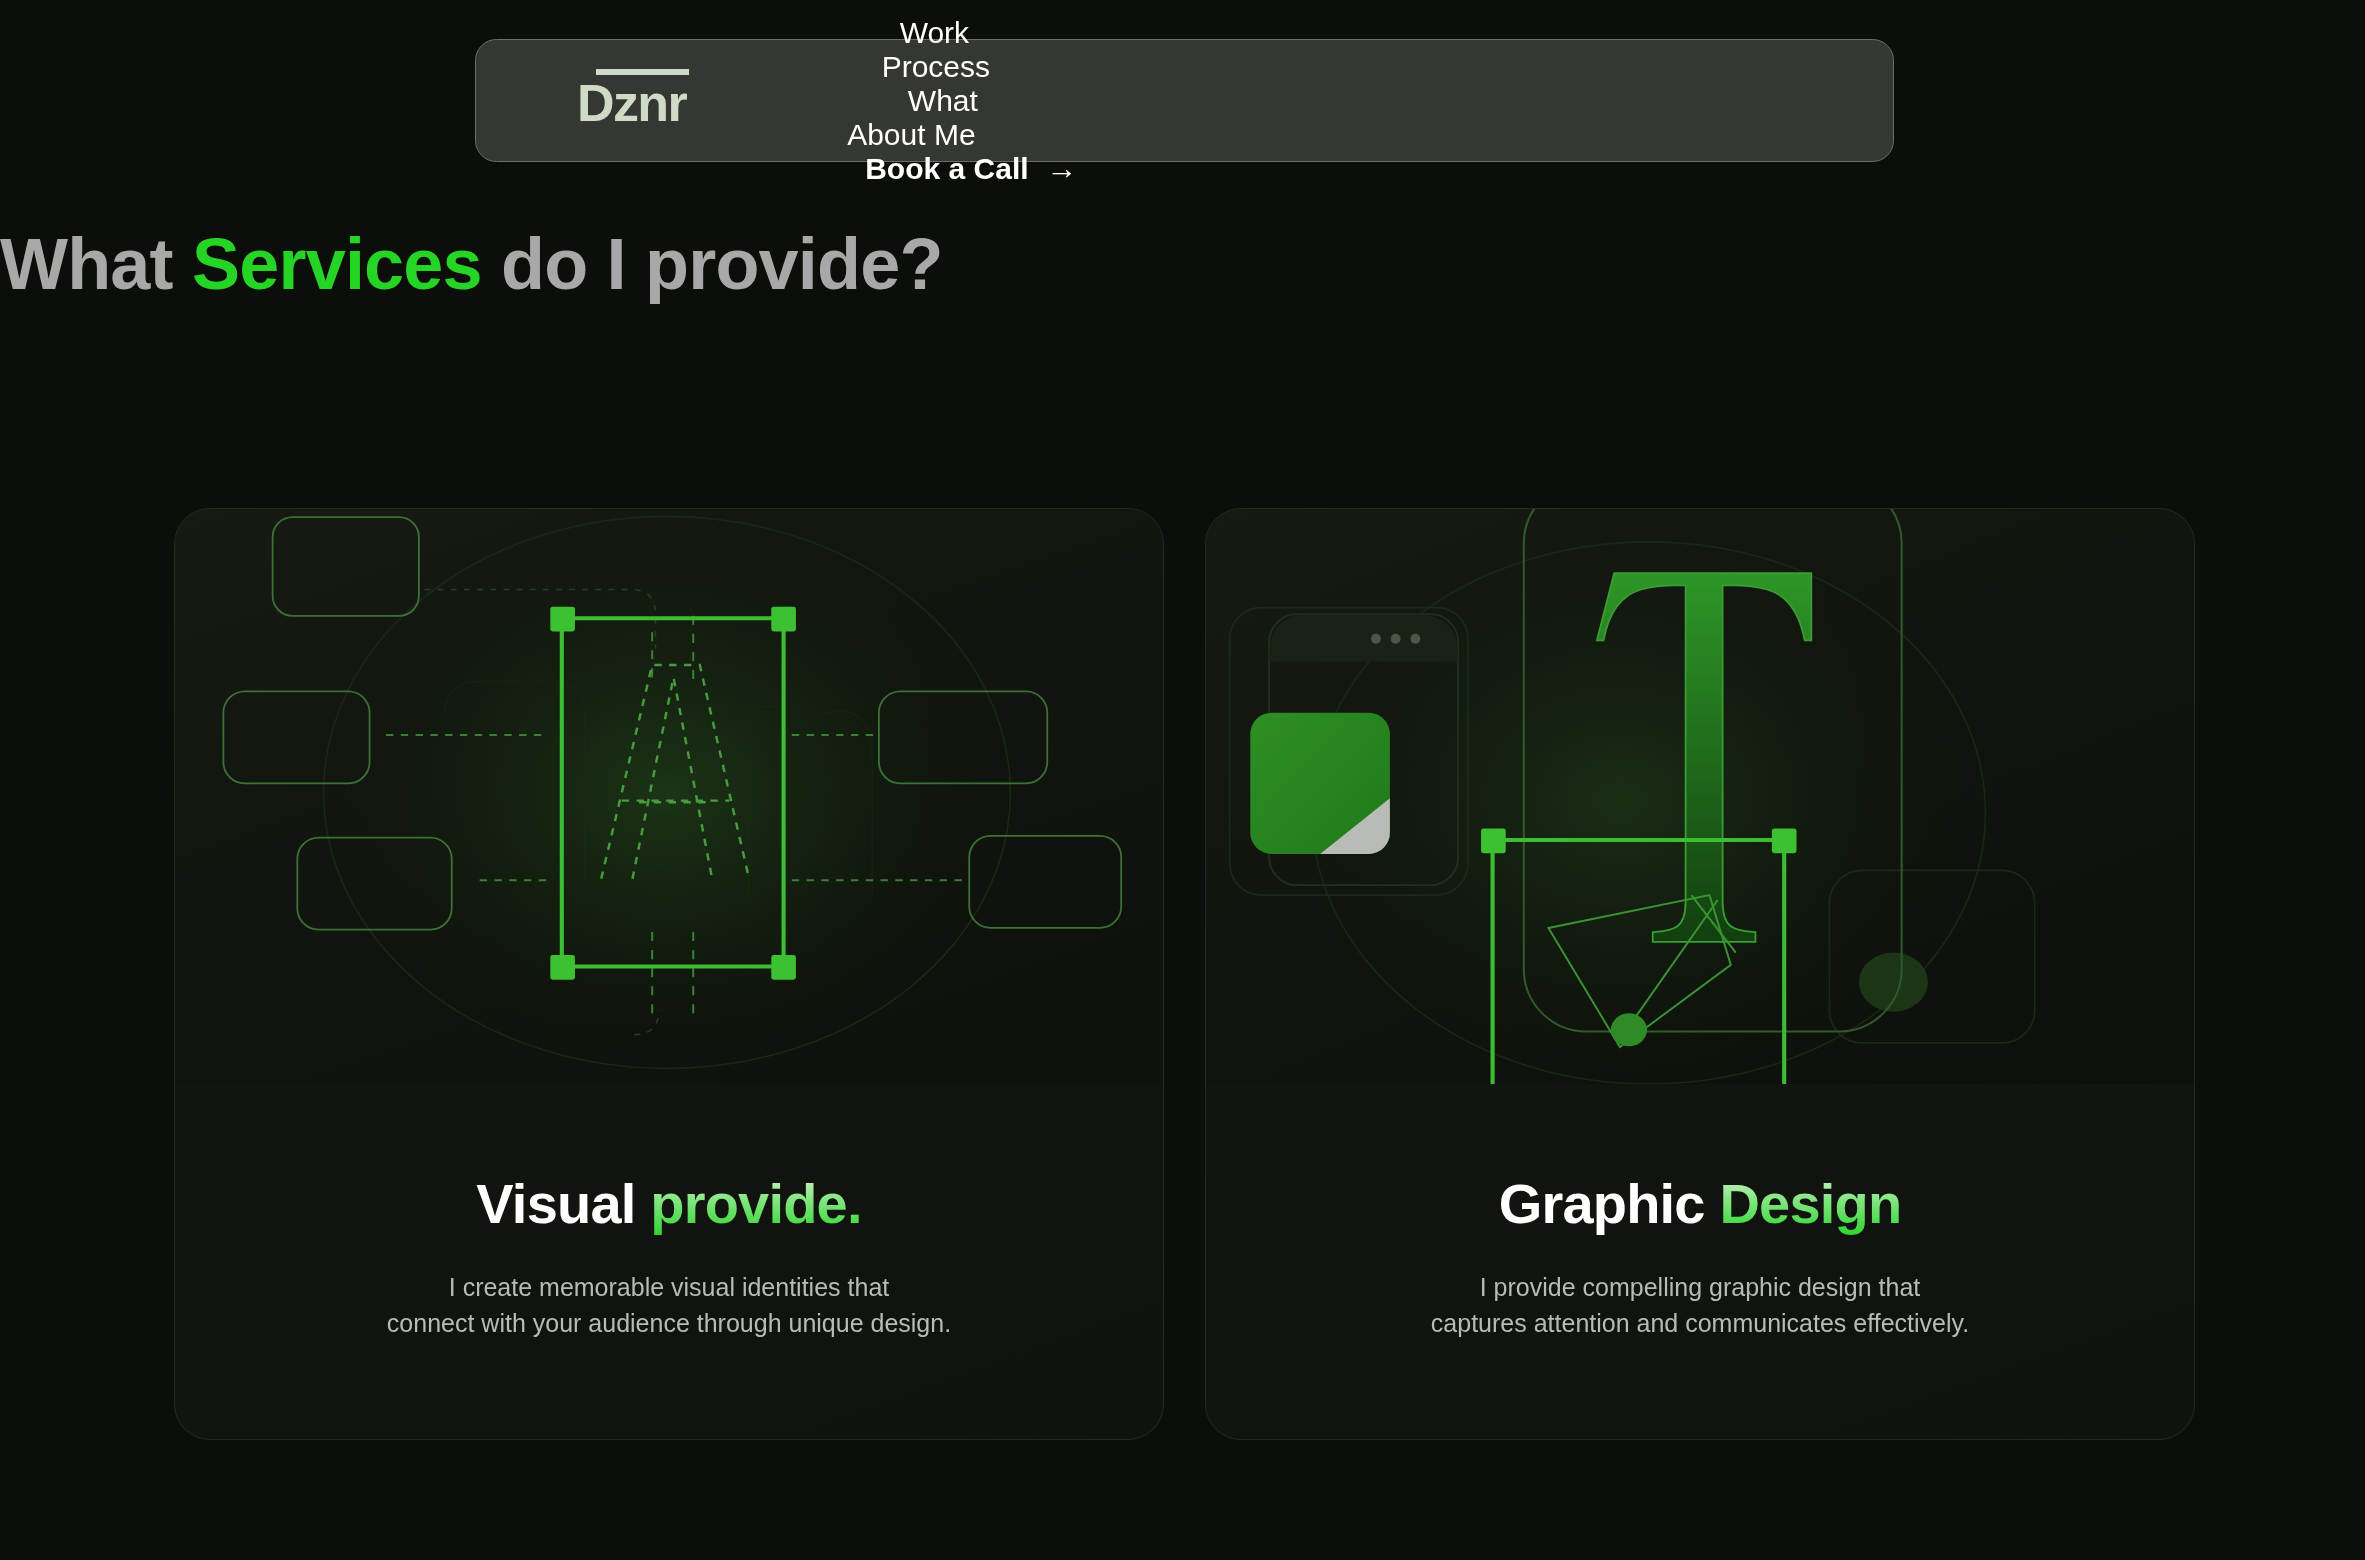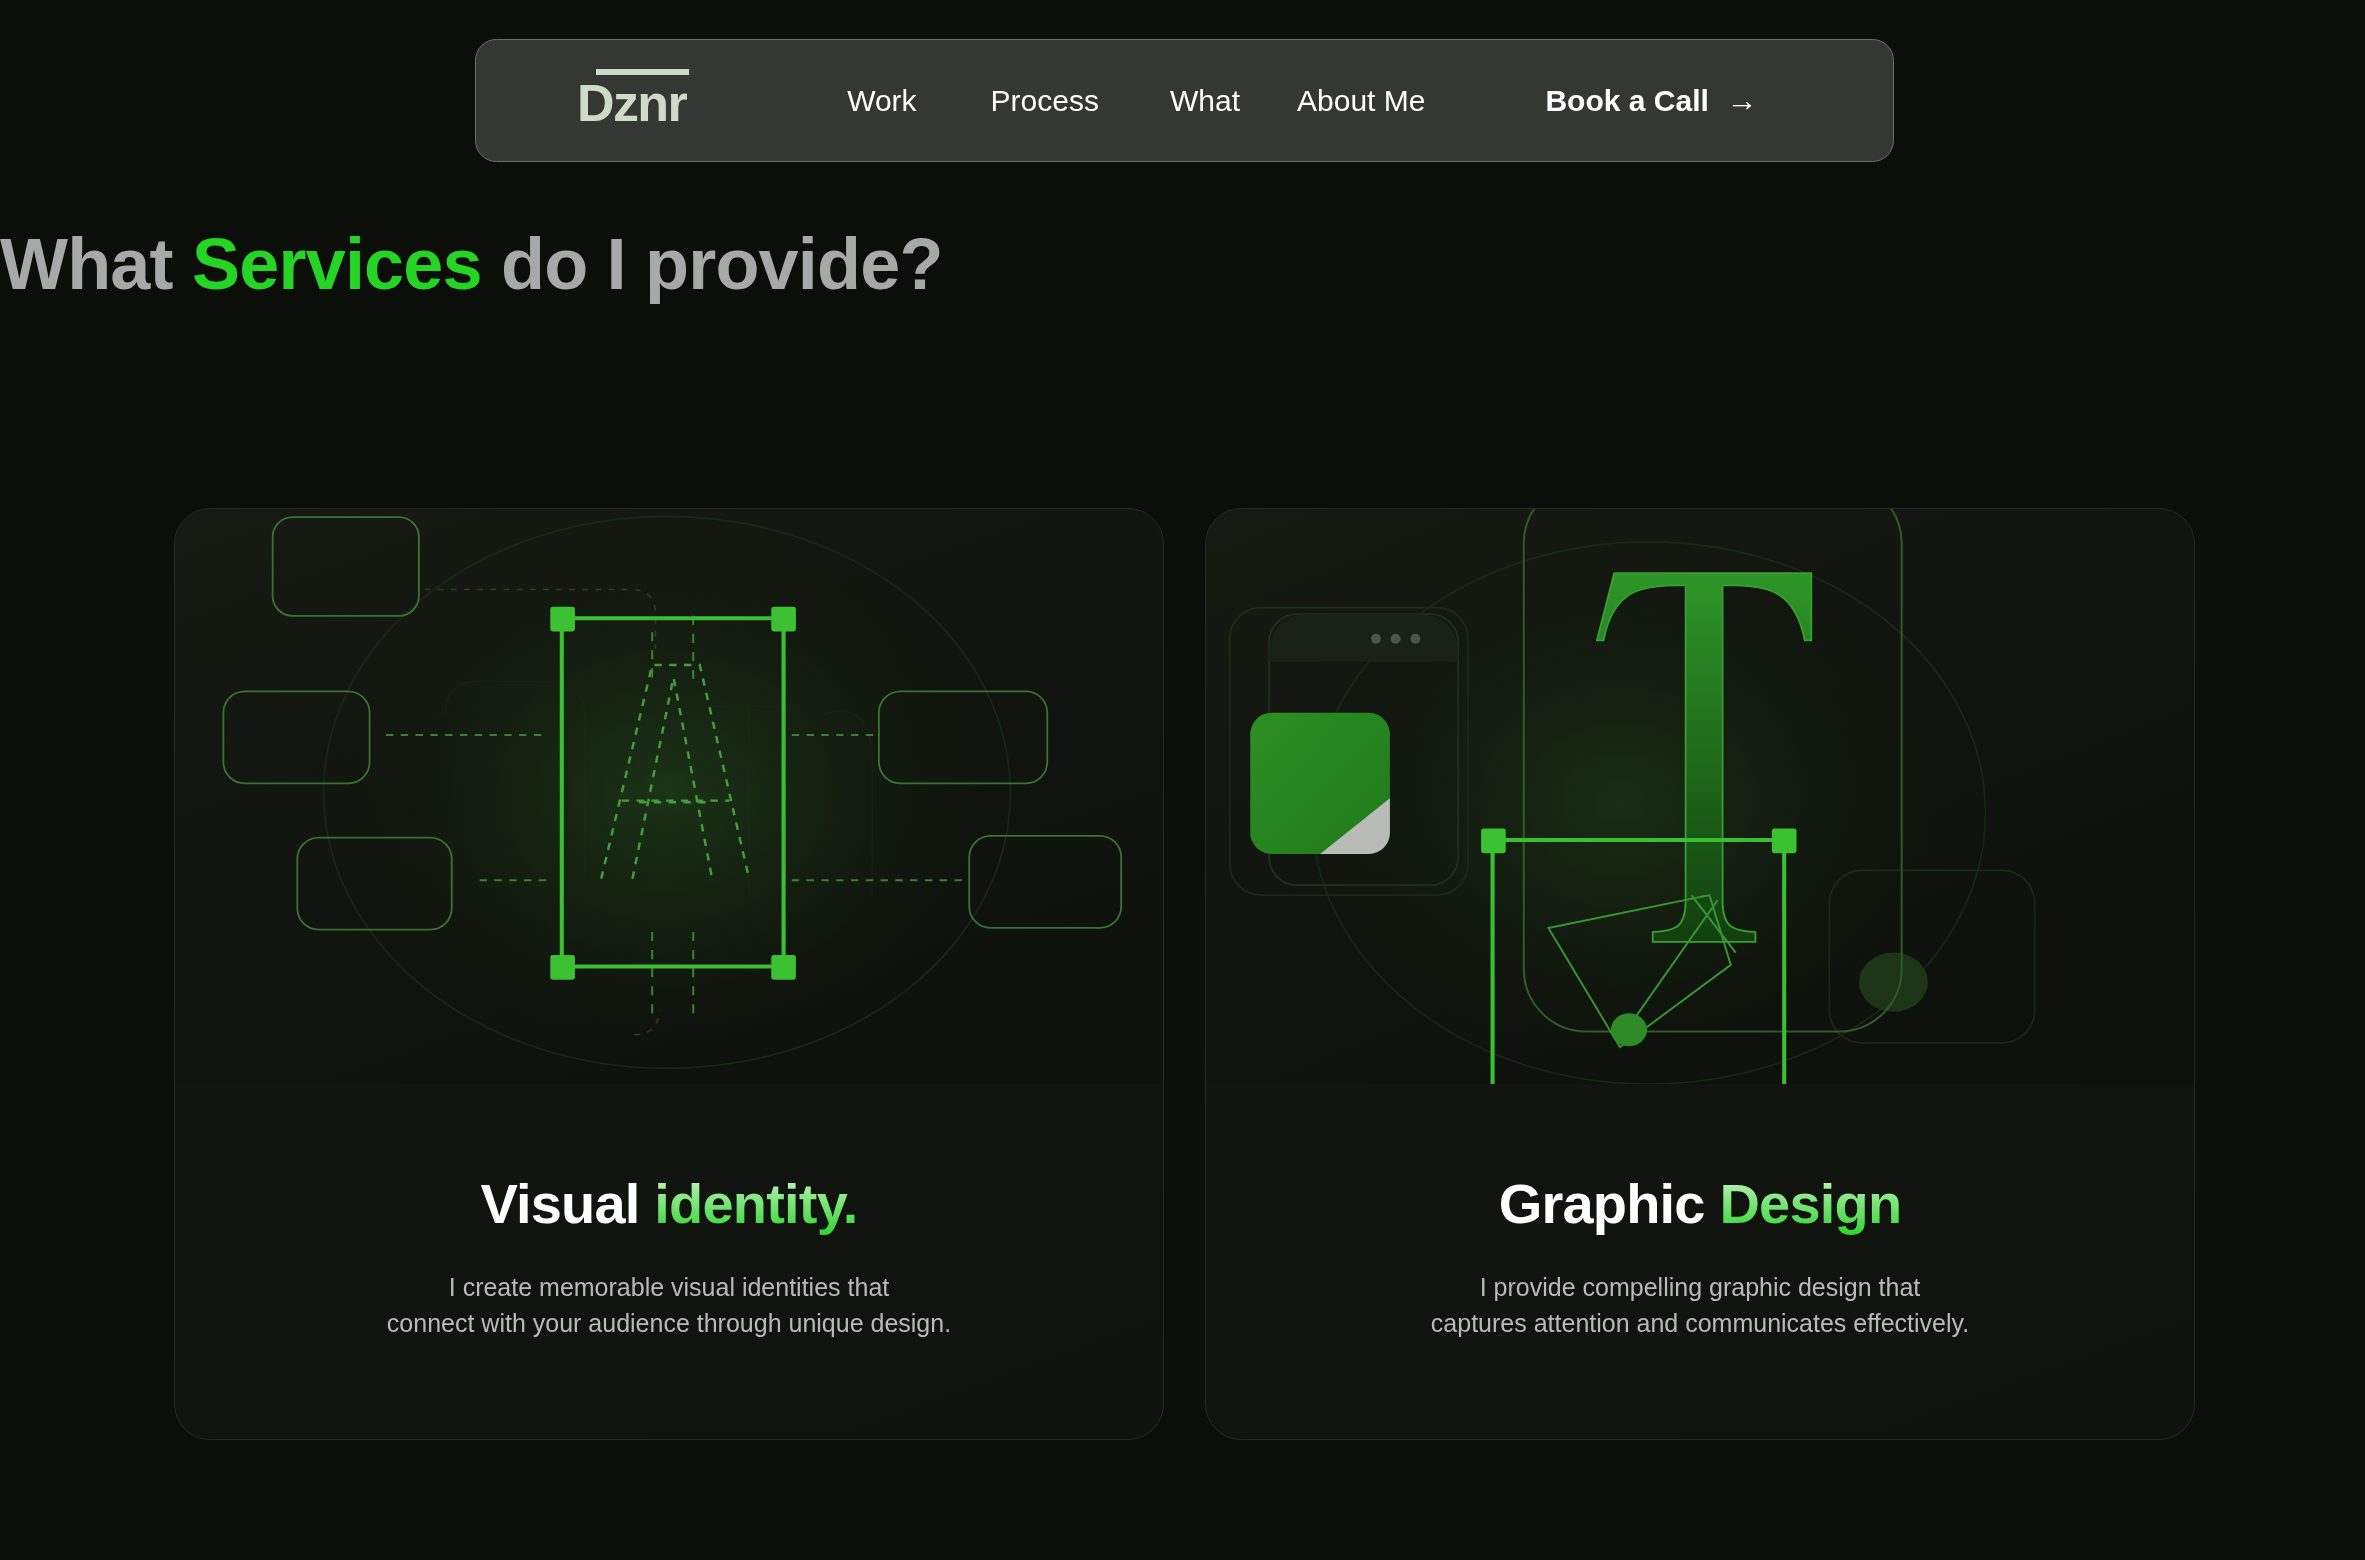--- a/index.html
+++ b/index.html
@@ -27,21 +27,21 @@
     color:#cfdac7;
     line-height:1;
     font-family:"Liberation Sans", sans-serif;
     padding-top:5px;
   }
   .logo::after{
     content:""; position:absolute;
     left:19px; right:-2.5px; top:-3.3px; height:6.6px;
     background:#cfdac7;
   }
-  .nav-links { display:flex; align-items:center; margin-left:161px; gap:0; }
+  .nav-links { display:flex; align-items:center; margin-left:161px; gap:0;flex-direction:column; }
   .nav-link {
     color:#ffffff; font-size:30px; font-weight:400;
     text-decoration:none; white-space:nowrap;
   }
   .nav-link.l1 { margin-right:74px; }
   .nav-link.l2 { margin-right:71px; }
   .nav-link.l3 { margin-right:57px; }
   .nav-link.l4 { margin-right:120px; }
   .cta {
     display:flex; align-items:center; gap:18px;
@@ -191,21 +191,21 @@
             <rect x="458" y="119" width="30" height="30" rx="3"></rect>
             <rect x="727" y="119" width="30" height="30" rx="3"></rect>
             <rect x="458" y="543" width="30" height="30" rx="3"></rect>
             <rect x="727" y="543" width="30" height="30" rx="3"></rect>
           </g>
         </svg>
       </div>
 
       <div class="divider"></div>
 
-      <div class="card-title"><span>Visual </span><span class="grad">identity.</span></div>
+      <div class="card-title"><span>Visual </span><span class="grad">provide.</span></div>
 
       <div class="card-desc">I create memorable visual identities that
 connect with your audience through unique design.</div>
     </div>
 
     <div class="card">
       <div class="illus">
         <svg viewBox="0 0 1205 700" preserveAspectRatio="xMidYMid slice">
           <defs>
             <radialGradient id="glowB" cx="46%" cy="48%" r="52%">

